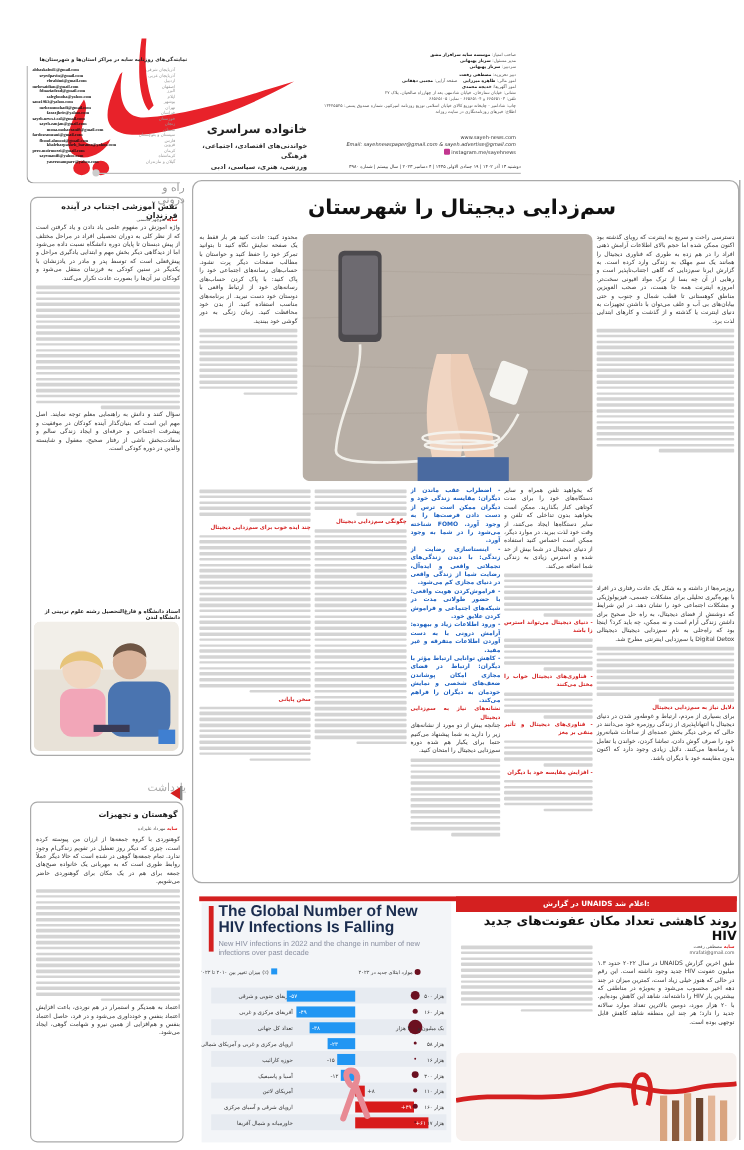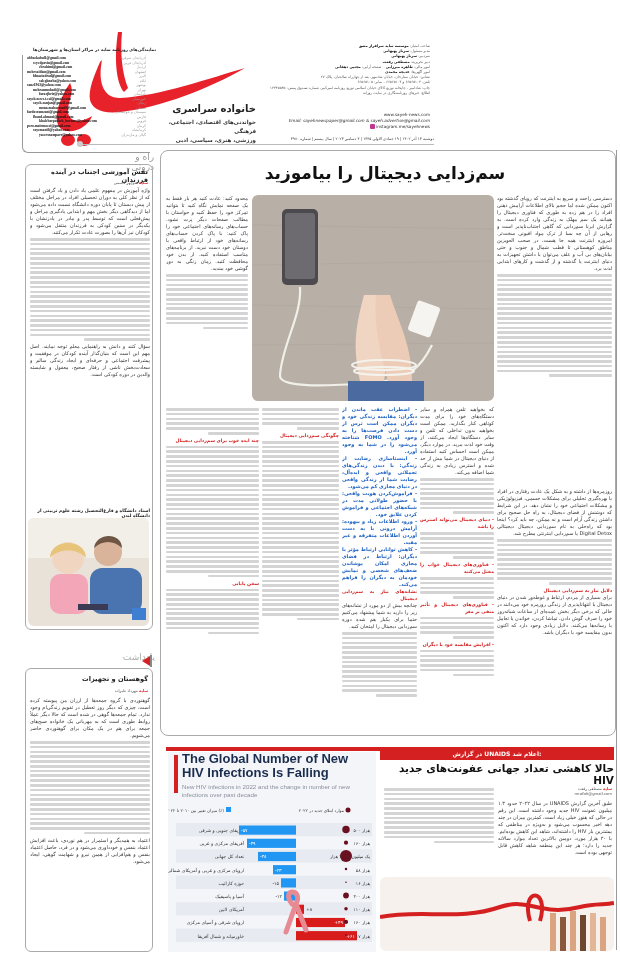--- a/index.html
+++ b/index.html
@@ -259,21 +259,21 @@
       <div class="faint-line" style="width: 100%; margin: 2px 0px 2.2px auto; height: 2.6px; background: rgb(201, 201, 201);"></div>
       <div class="faint-line" style="width: 100%; margin: 2px 0px 2.2px auto; height: 2.6px; background: rgb(201, 201, 201);"></div>
       <div class="faint-line" style="width: 100%; margin: 2px 0px 2.2px auto; height: 2.6px; background: rgb(201, 201, 201);"></div>
       <div class="faint-line" style="width: 100%; margin: 2px 0px 2.2px auto; height: 2.6px; background: rgb(201, 201, 201);"></div>
       <div class="faint-line" style="width: 55%; margin: 2px 0px 2.2px auto; height: 2.6px; background: rgb(201, 201, 201);"></div>
     </div>
   <p>اعتماد به همدیگر و استمرار در هم نوردی، باعث افزایش اعتماد بنفس و خودداوری می‌شود و در فرد، حاصل اعتماد بنفس و هم‌افزایی از همین نیرو و شهامت گوهی، ایجاد می‌شود.</p>
 </div>
 
 <div class="abs main-box"></div>
-<div class="abs headline">سم‌زدایی دیجیتال را بیاموزید</div>
+<div class="abs headline">سم‌زدایی دیجیتال را شهرستان</div>
 
 <div class="abs photo-main">
   <svg width="242" height="206" viewBox="0 0 242 206">
     <rect width="242" height="206" fill="#b8afa6"></rect>
     <g stroke="#a89f95" stroke-width="0.6" opacity="0.6">
       <line x1="0" y1="30" x2="242" y2="34"></line>
         <line x1="0" y1="70" x2="242" y2="66"></line>
         <line x1="0" y1="110" x2="242" y2="114"></line>
         <line x1="0" y1="150" x2="242" y2="148"></line>
     </g>
@@ -528,21 +528,21 @@
       <div class="faint-line" style="width: 100%; margin: 2px 0px 2.2px auto; height: 2.6px; background: rgb(201, 201, 201);"></div>
       <div class="faint-line" style="width: 100%; margin: 2px 0px 2.2px auto; height: 2.6px; background: rgb(201, 201, 201);"></div>
       <div class="faint-line" style="width: 100%; margin: 2px 0px 2.2px auto; height: 2.6px; background: rgb(201, 201, 201);"></div>
       <div class="faint-line" style="width: 100%; margin: 2px 0px 2.2px auto; height: 2.6px; background: rgb(201, 201, 201);"></div>
       <div class="faint-line" style="width: 55%; margin: 2px 0px 2.2px auto; height: 2.6px; background: rgb(201, 201, 201);"></div>
     </div>
 </div>
 
 <div class="abs hiv-top-bar"></div>
 <div class="abs hiv-banner">در گزارش UNAIDS اعلام شد:</div>
-<div class="abs hiv-headline">حالا کاهشی تعداد جهانی عفونت‌های جدید HIV</div>
+<div class="abs hiv-headline">روند کاهشی تعداد مکان عفونت‌های جدید HIV</div>
 <div class="abs rtl byline" style="left:540px;top:786px;width:72px;">
   <div><span class="brand">سایه</span> <span>مصطفی رفعت</span></div>
   <div>mrafati@gmail.com</div>
 </div>
 <div class="abs rtl small justify" style="left:498px;top:800px;width:114px;height:72px;overflow:hidden;">
   <p>طبق آخرین گزارش UNAIDS در سال ۲۰۲۲ حدود ۱.۳ میلیون عفونت HIV جدید وجود داشته است. این رقم در حالی که هنوز خیلی زیاد است، کمترین میزان در چند دهه اخیر محسوب می‌شود و به‌ویژه در مناطقی که بیشترین بار HIV را داشته‌اند، شاهد این کاهش بوده‌ایم. با ۲۰ هزار مورد، دومین بالاترین تعداد موارد سالانه جدید را دارد؛ هر چند این منطقه شاهد کاهش قابل توجهی بوده است.</p>
 </div>
 <div class="abs rtl small justify" style="left:384px;top:786px;width:110px;height:86px;overflow:hidden;">
   <div class="fill">
       <div class="faint-line" style="width: 100%; margin: 2px 0px 2.2px auto; height: 2.6px; background: rgb(201, 201, 201);"></div>

